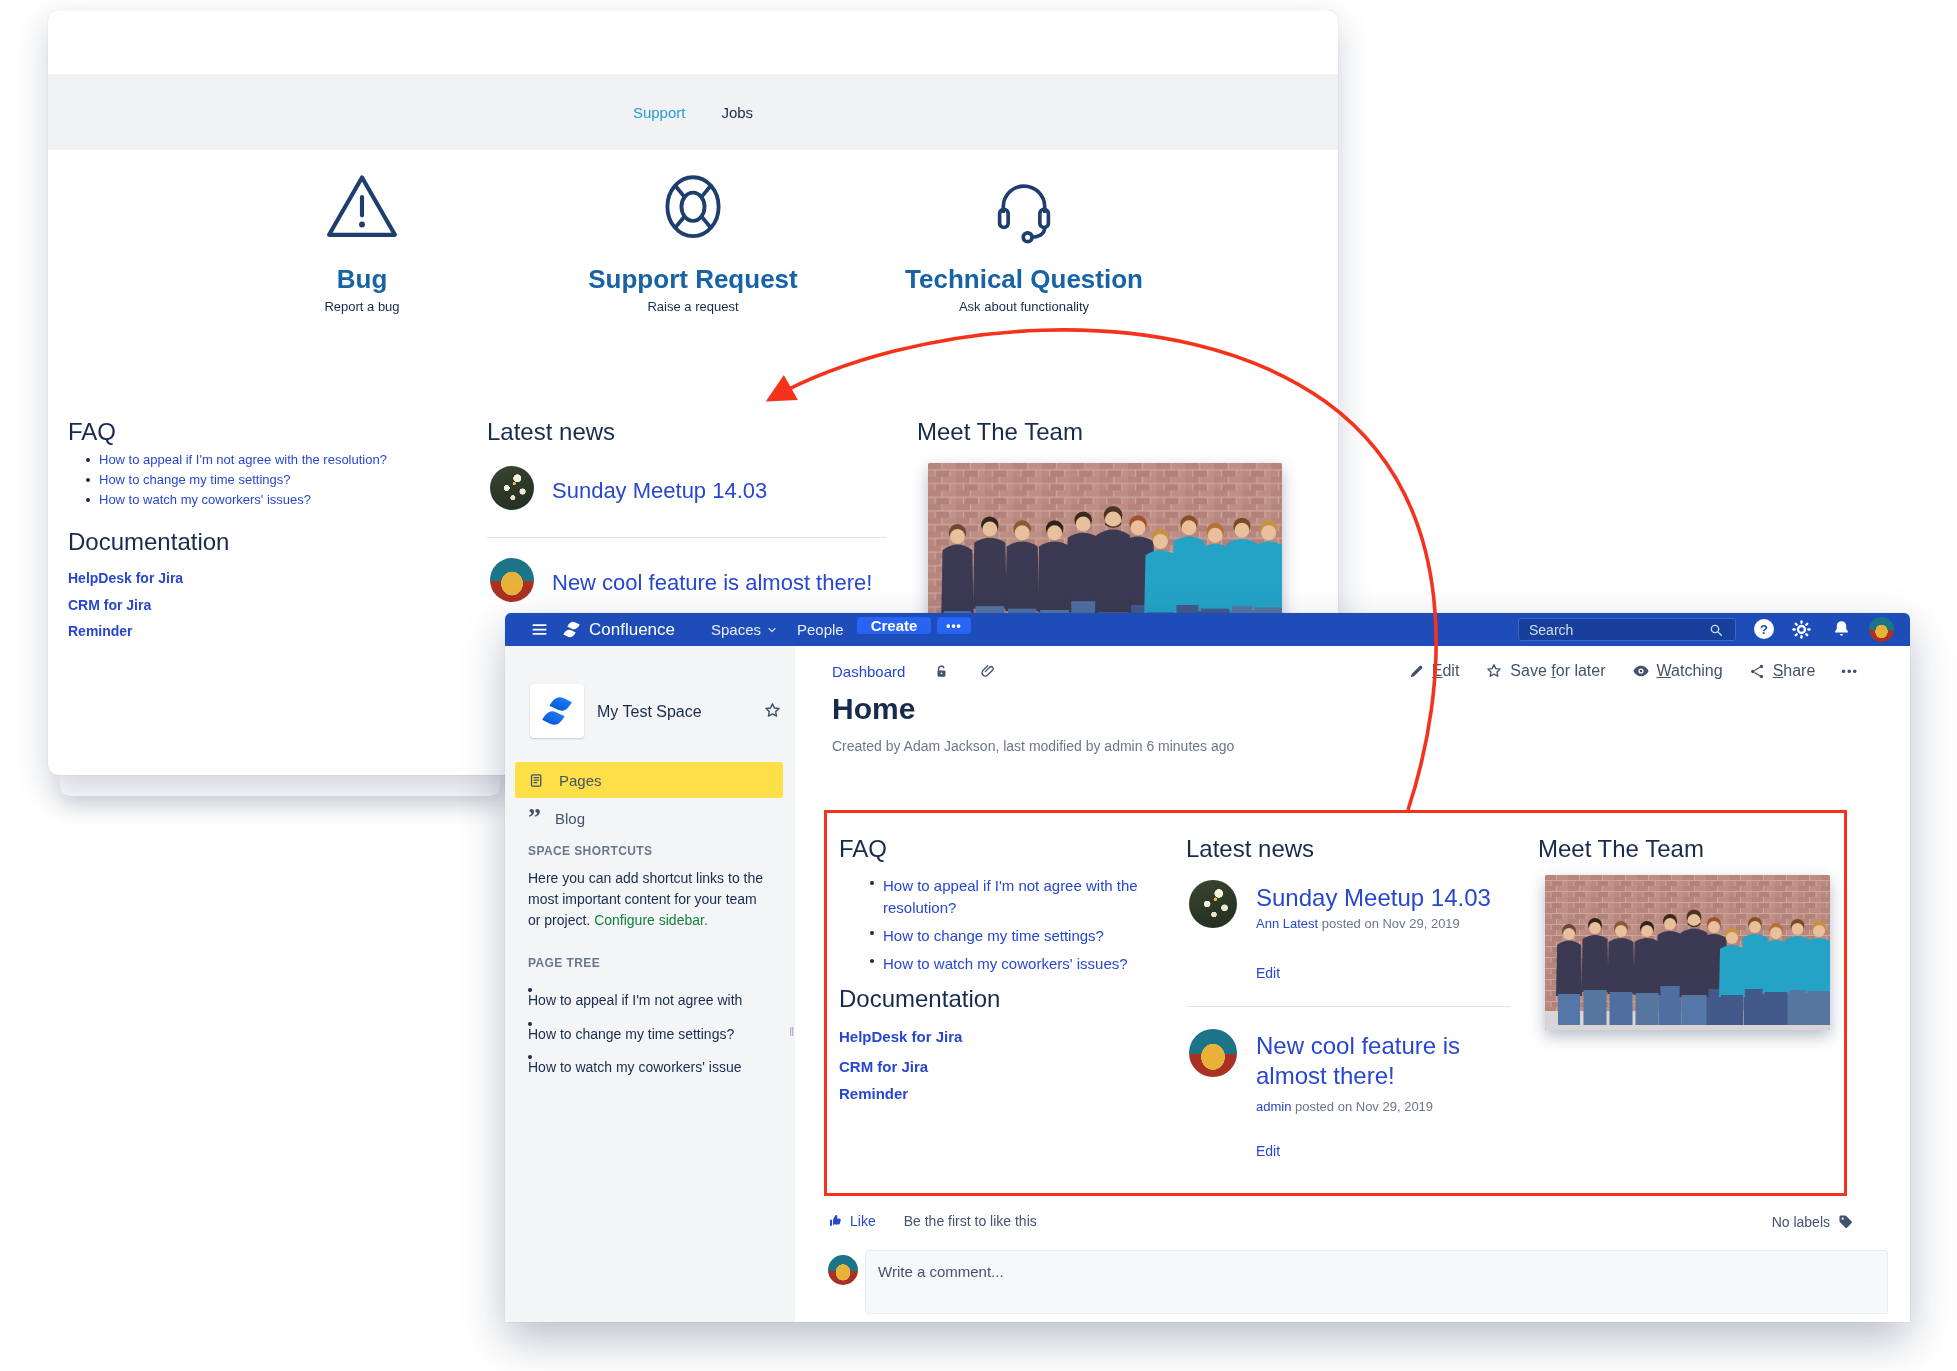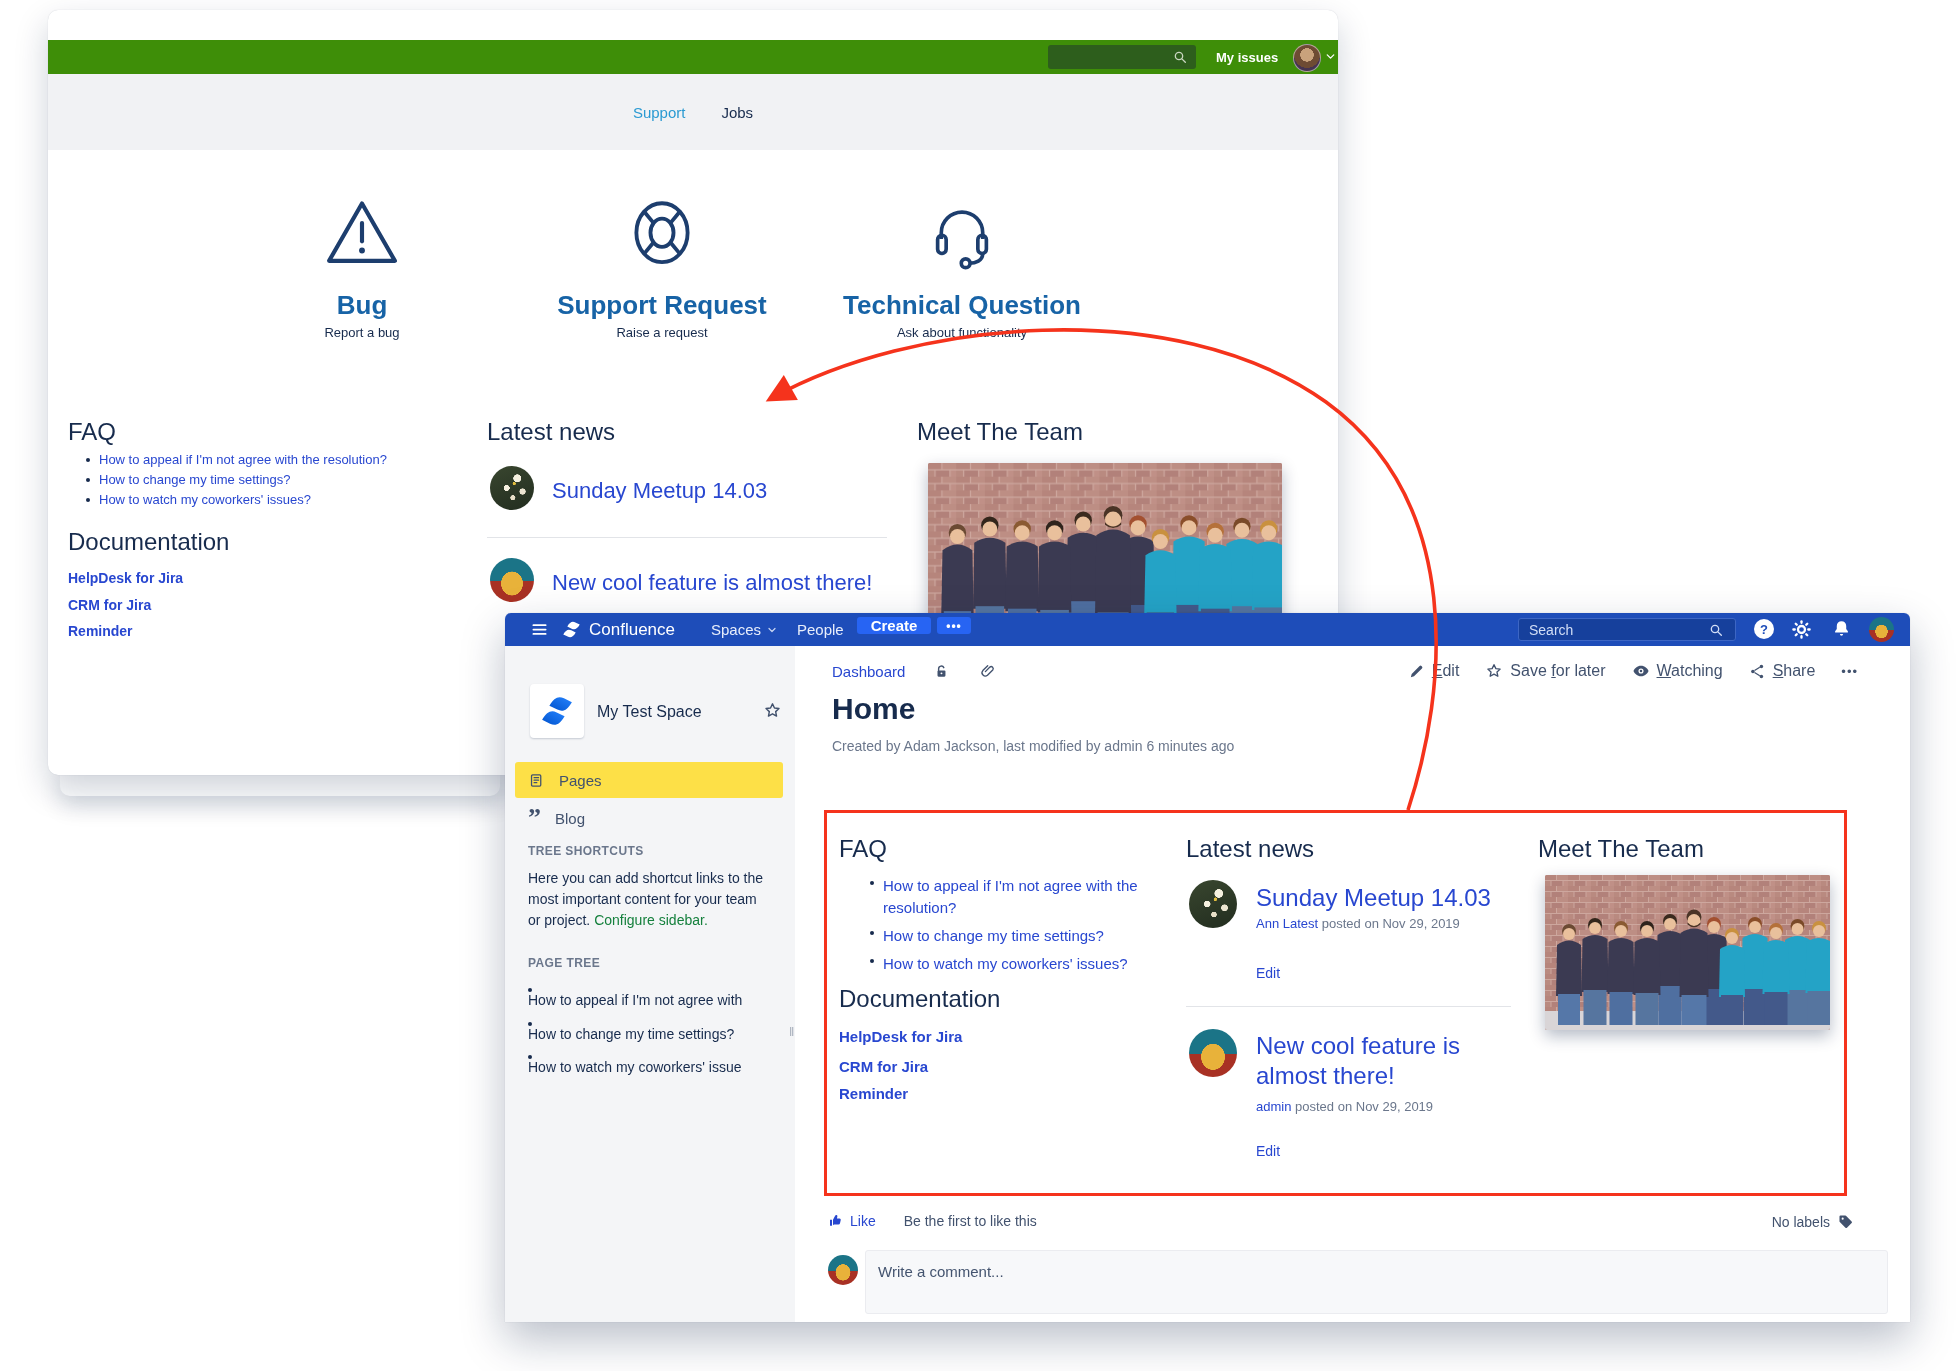--- a/index.html
+++ b/index.html
@@ -20,21 +20,21 @@
   .w1-search-ic{position:absolute;left:1124px;top:9px;color:#C9D6C0;}
   .w1-myissues{position:absolute;left:1168px;top:10px;color:#fff;font-size:13px;font-weight:700;}
   .w1-avatar{position:absolute;left:1245px;top:4px;width:26px;height:26px;border-radius:50%;
         background:radial-gradient(circle at 50% 38%,#c9a27c 0 32%,#6e4b33 33% 62%,#463450 63%);
         border:1px solid rgba(255,255,255,.5);}
   .w1-chev{position:absolute;left:1276px;top:10px;color:#fff;}
   .w1-tabs{position:absolute;left:0;top:64px;width:100%;height:76px;background:#F1F2F4;
         display:flex;align-items:center;justify-content:center;gap:36px;font-size:15px;}
   .w1-tab{color:#172B4D;cursor:pointer;}
   .w1-tab.active{color:#2A9AD2;}
-  .w1-types{position:absolute;left:164px;top:178px;width:962px;display:flex;}
+  .w1-types{position:absolute;left:164px;top:152px;width:962px;display:flex;gap:31px;}
   .w1-type{width:300px;text-align:center;color:#1D3E6E;}
   .w1-type .t-icon{height:92px;display:flex;align-items:center;justify-content:center;color:#1D3E6E;}
   .w1-type .t-title{font-size:26px;font-weight:600;color:#1763A6;margin-top:10px;}
   .w1-type .t-sub{font-size:13px;color:#172B4D;margin-top:4px;}
   .h2{font-size:24px;font-weight:500;color:#172B4D;}
   .w1-faq-h{left:20px;top:408px;}
   .w1-faq-ul{left:38px;top:442px;width:330px;font-size:13px;color:#2847D0;}
   .w1-faq-ul .li{margin-bottom:5px;display:flex;}
   .dot{width:4px;height:4px;border-radius:50%;background:#172B4D;margin:6px 9px 0 0;flex:none;}
   .w1-doc-h{left:20px;top:518px;}
@@ -306,31 +306,20 @@
               <rect x="352" y="240" width="44" height="60" fill="#43598a"></rect>
             </g>
       </g>
     </symbol>
   </defs>
 </svg>
 
 <div class="w1-stack"></div>
 
 <div class="win1">
-  <div class="w1-green">
-    <input class="w1-search" value="" style="">
-    <svg class="w1-search-ic" width="16" height="16">
-          <use href="#i-search"></use>
-        </svg>
-    <div class="w1-myissues">My issues</div>
-    <div class="w1-avatar"></div>
-    <svg class="w1-chev" width="13" height="13">
-          <use href="#i-chev"></use>
-        </svg>
-  </div>
 
   <div class="w1-tabs">
     <span class="w1-tab active">Support</span>
     <span class="w1-tab">Jobs</span>
   </div>
 
   <div class="w1-types">
     <div class="w1-type">
       <div class="t-icon">
             <svg width="78" height="78">
@@ -450,21 +439,21 @@
       <svg width="17" height="17">
             <use href="#i-doc"></use>
           </svg>
       <span>Pages</span>
     </div>
     <div class="side-row" style="top:154px">
       <span class="quote-ic">”</span>
       <span>Blog</span>
     </div>
 
-    <div class="side-cap" style="top:198px">TREE SHORTCUTS</div>
+    <div class="side-cap" style="top:198px">SPACE SHORTCUTS</div>
     <div class="side-para">
       <span>Here you can add shortcut links to the most important content for your team or project.</span>
       <a>Configure sidebar.</a>
     </div>
     <div class="side-cap" style="top:310px">PAGE TREE</div>
     <div class="tree-item" style="top:336px">
           <span class="dot"></span>
           <span>How to appeal if I'm not agree with</span>
         </div>
     <div class="tree-item" style="top:370px">

